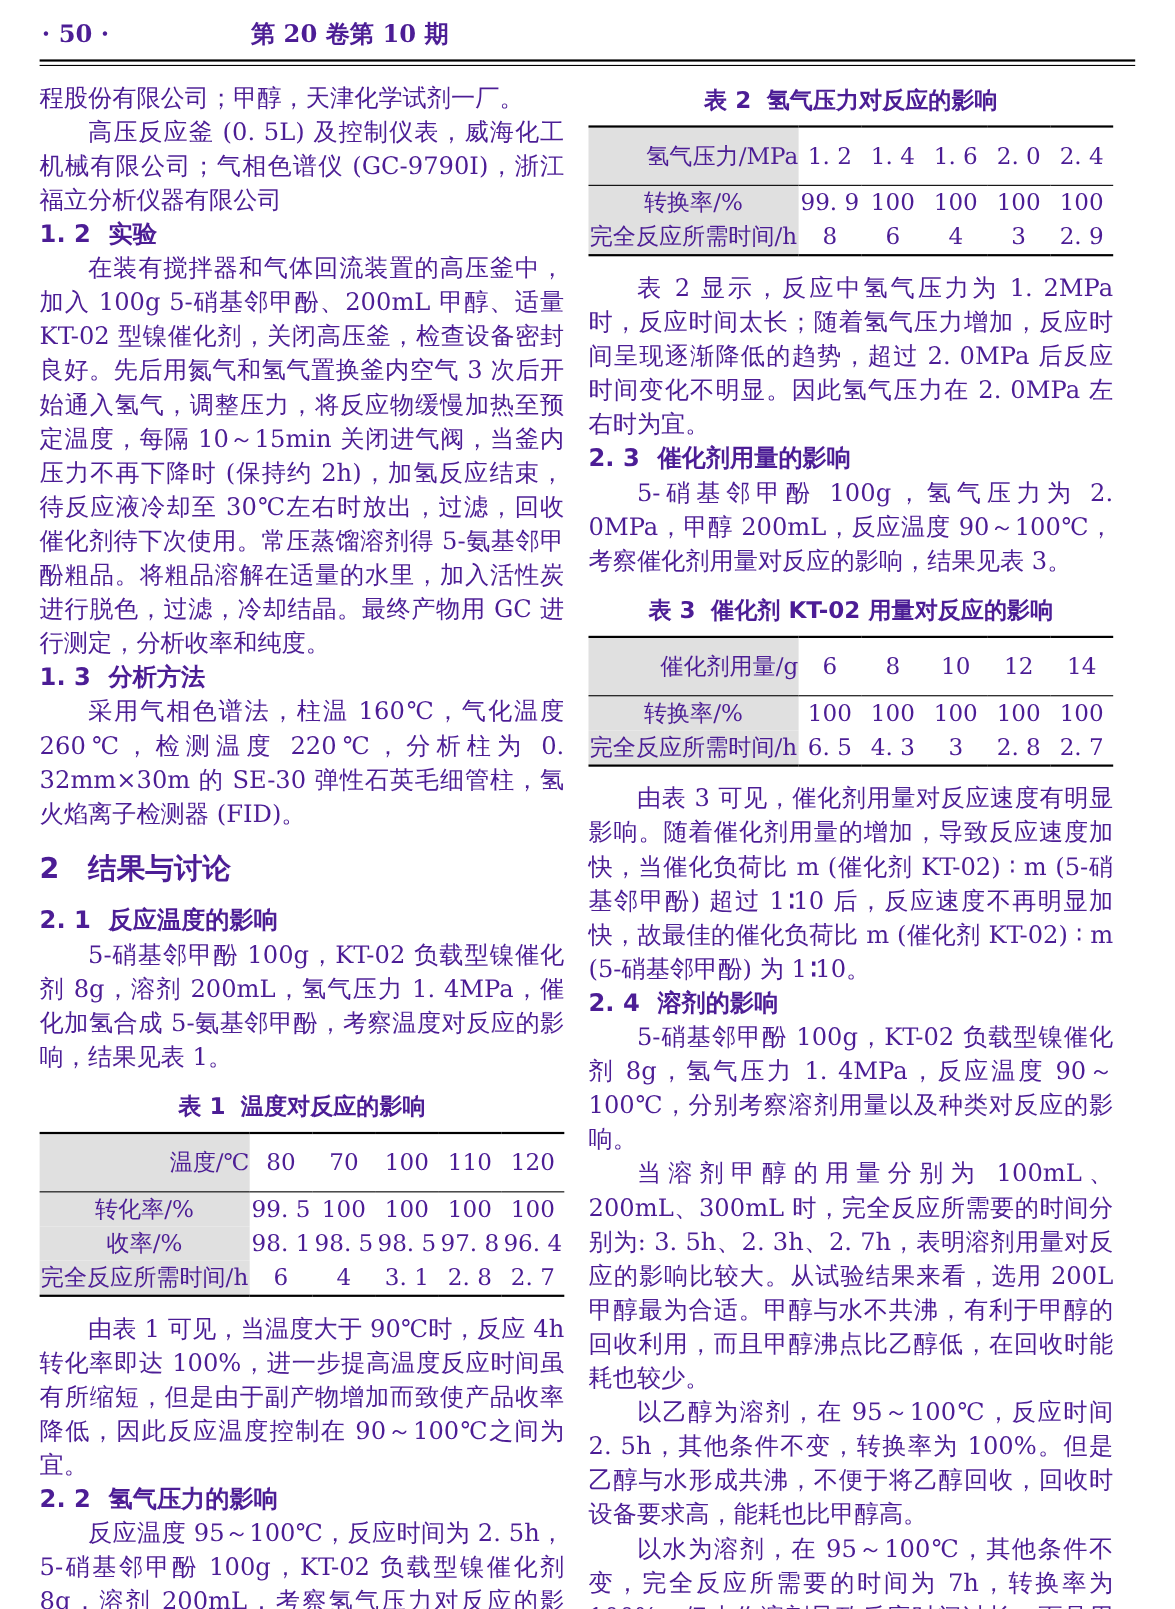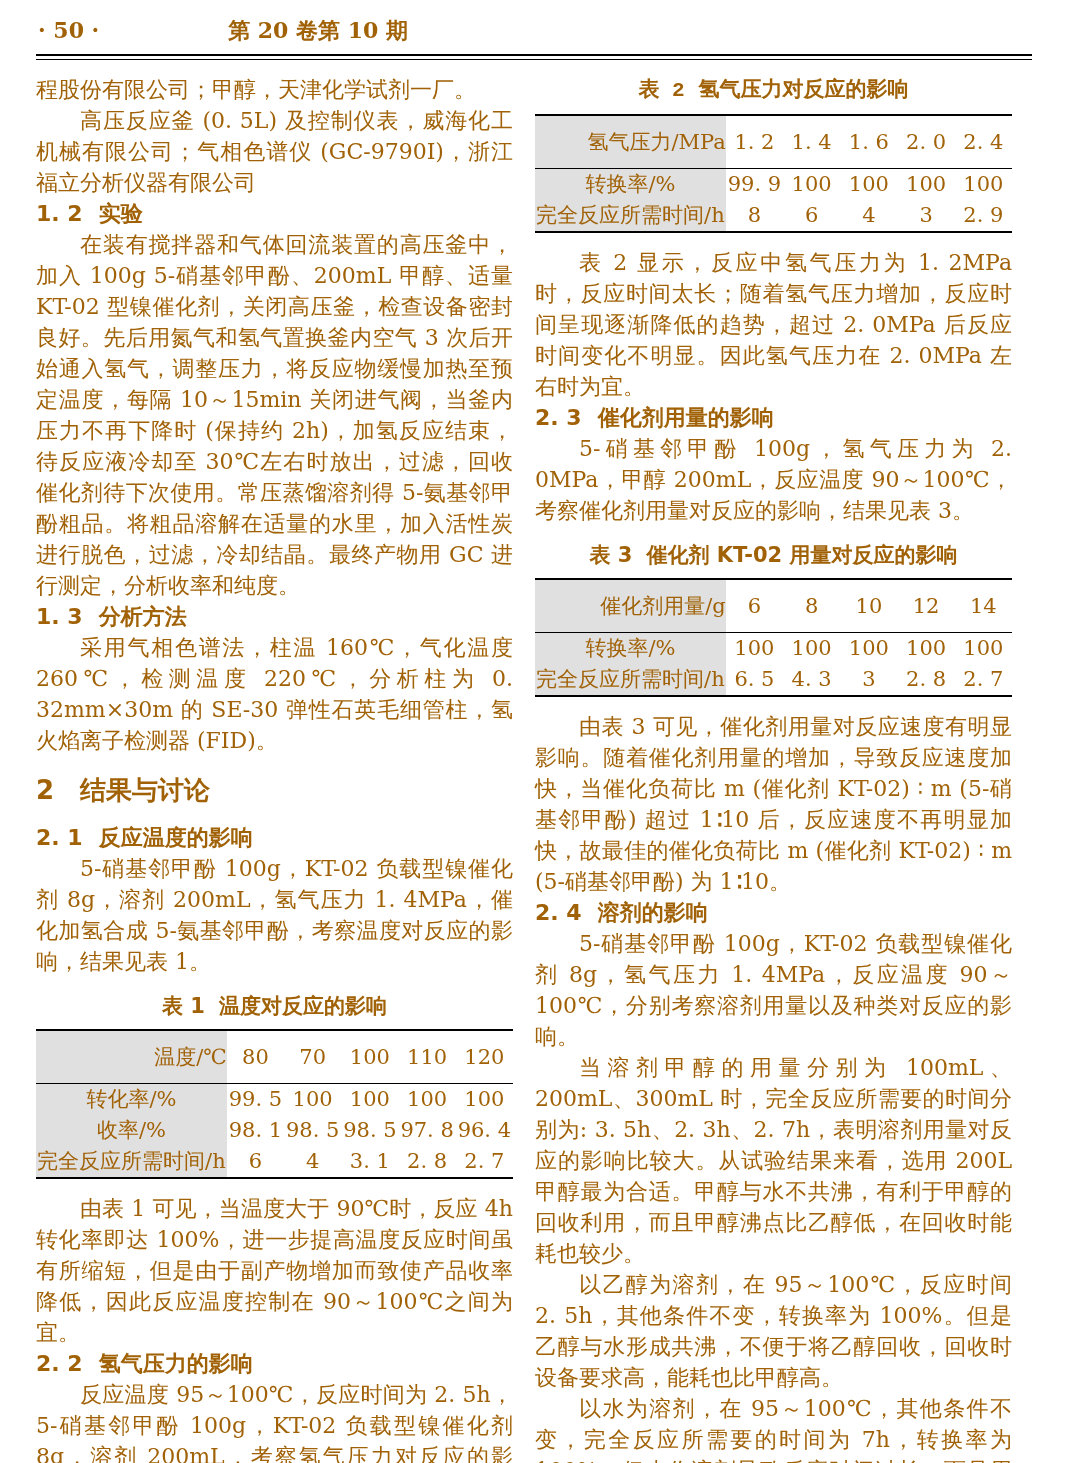--- a/index.html
+++ b/index.html
@@ -1,20 +1,20 @@
 <!DOCTYPE html>
 <html><head>
 <meta charset="utf-8">
 <style>
   html,body { margin:0; padding:0; background:#ffffff; }
   .page {
     position:relative;
     width:1068px; height:1463px;
     background:#ffffff;
-    color:#a16207;
+    color:#4c1d95;
     font-family:"DejaVu Serif","Liberation Serif",serif;
     overflow:hidden;
     box-sizing:border-box;
   }
   
   .pg-header {
     display:flex; align-items:baseline;
     padding:16px 38px 0 38px;
     font-weight:bold;
   }
@@ -64,21 +64,21 @@
   .sec .num { margin-right:26px; }
   
   .tbl-caption {
     text-align:center;
     font-family:"DejaVu Sans","Liberation Sans",sans-serif;
     font-weight:bold;
     font-size:21px;
     line-height:26px;
     margin:16px 0 10px 0;
   }
-  .tbl-caption.first { margin-top:4px;font-family:Liberation Mono, monospace; }
+  .tbl-caption.first { margin-top:4px; }
   .tbl-caption .cap-label { margin-right:14px; }
   table.data-table {
     width:100%;
     border-collapse:collapse;
     border-top:2.5px solid #000;
     border-bottom:2.5px solid #000;
     font-size:21px;
     margin-bottom:14px;
   }
   table.data-table td { padding:0; }

